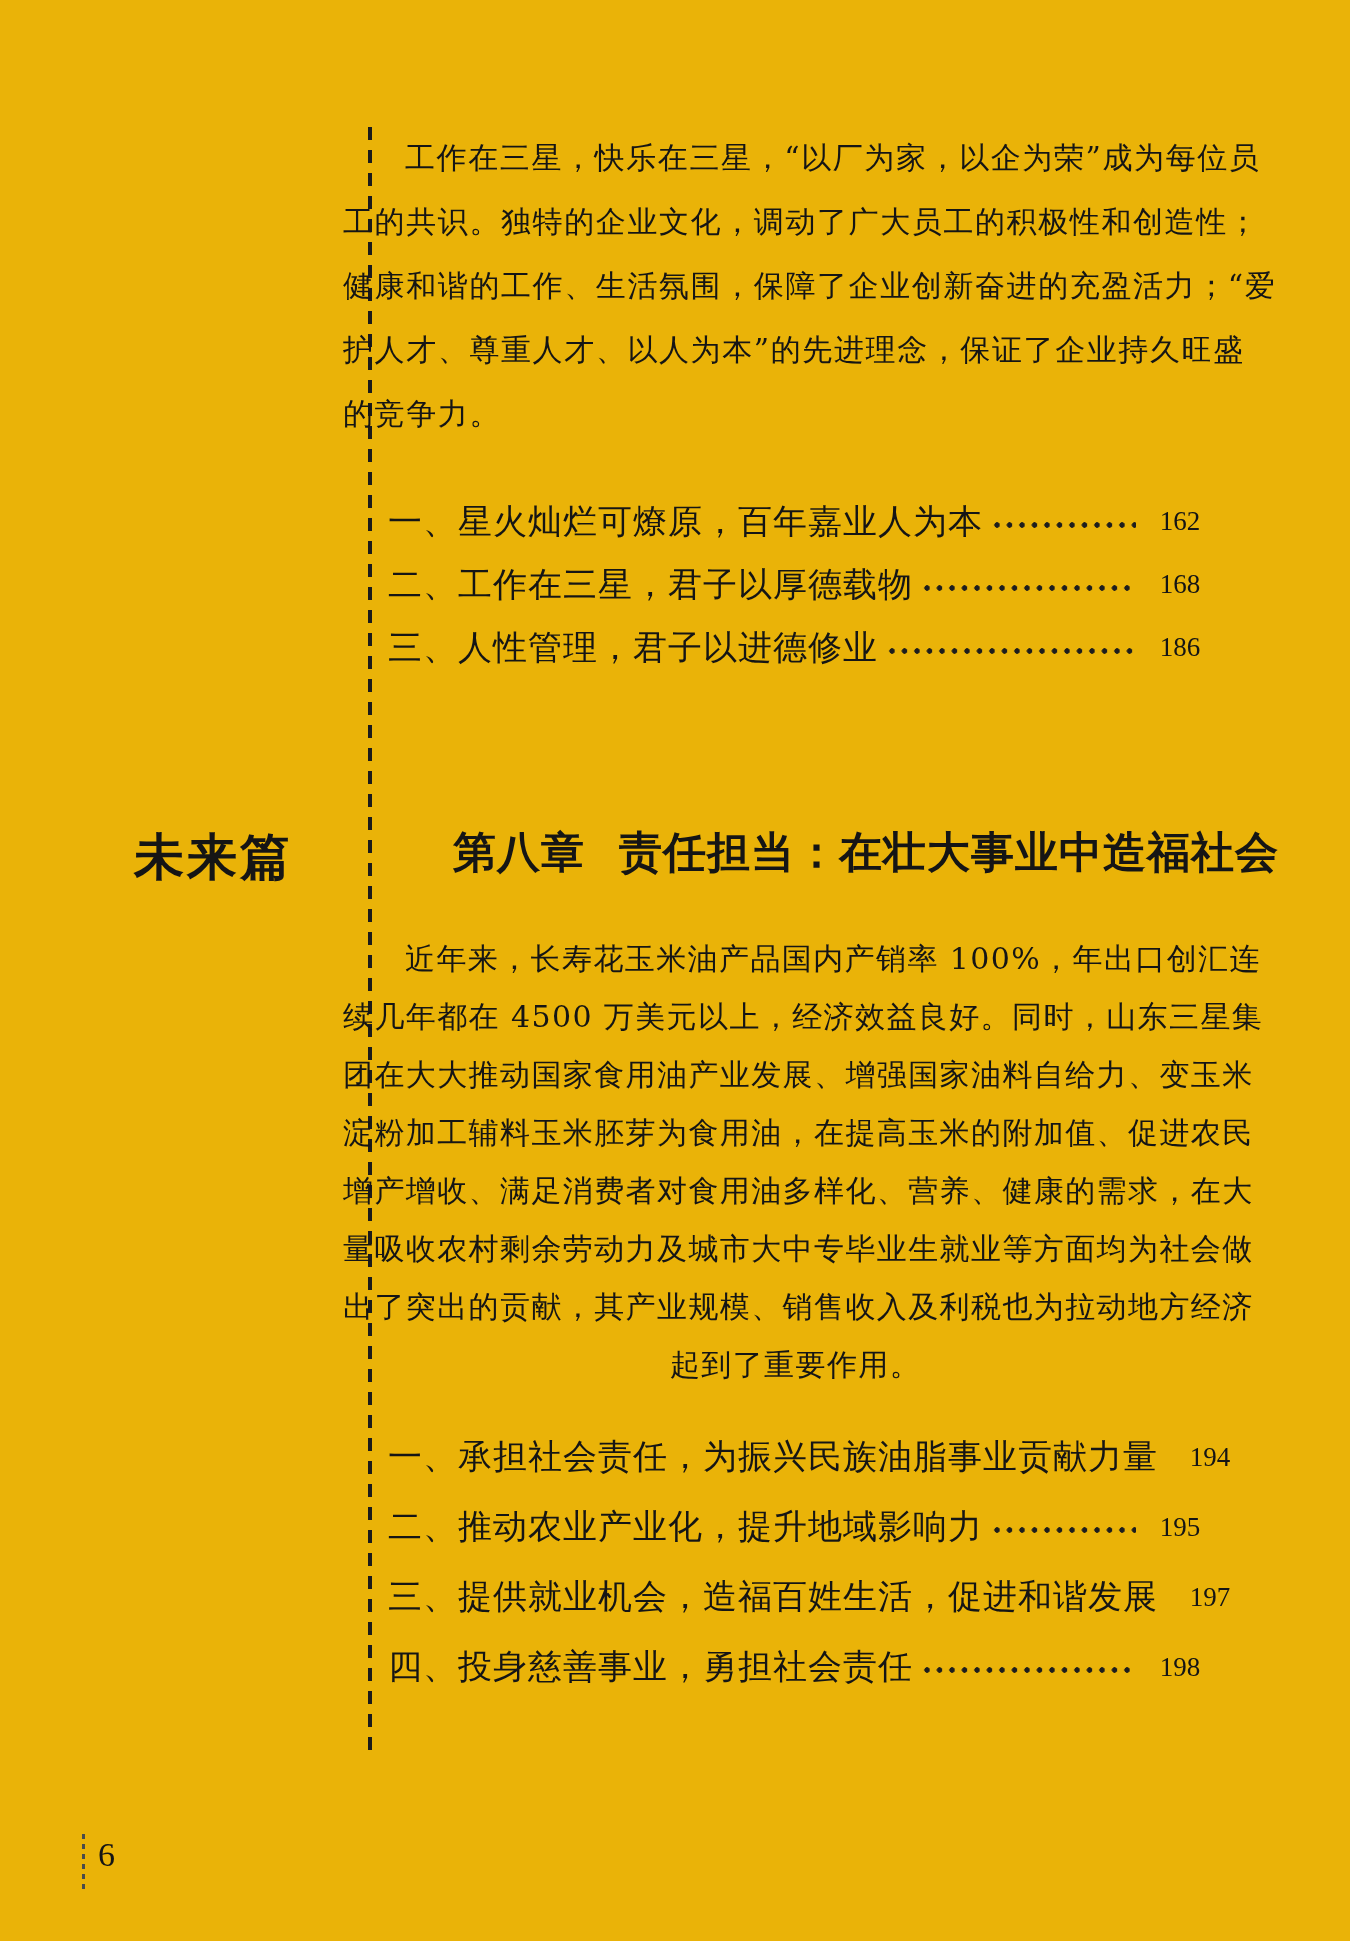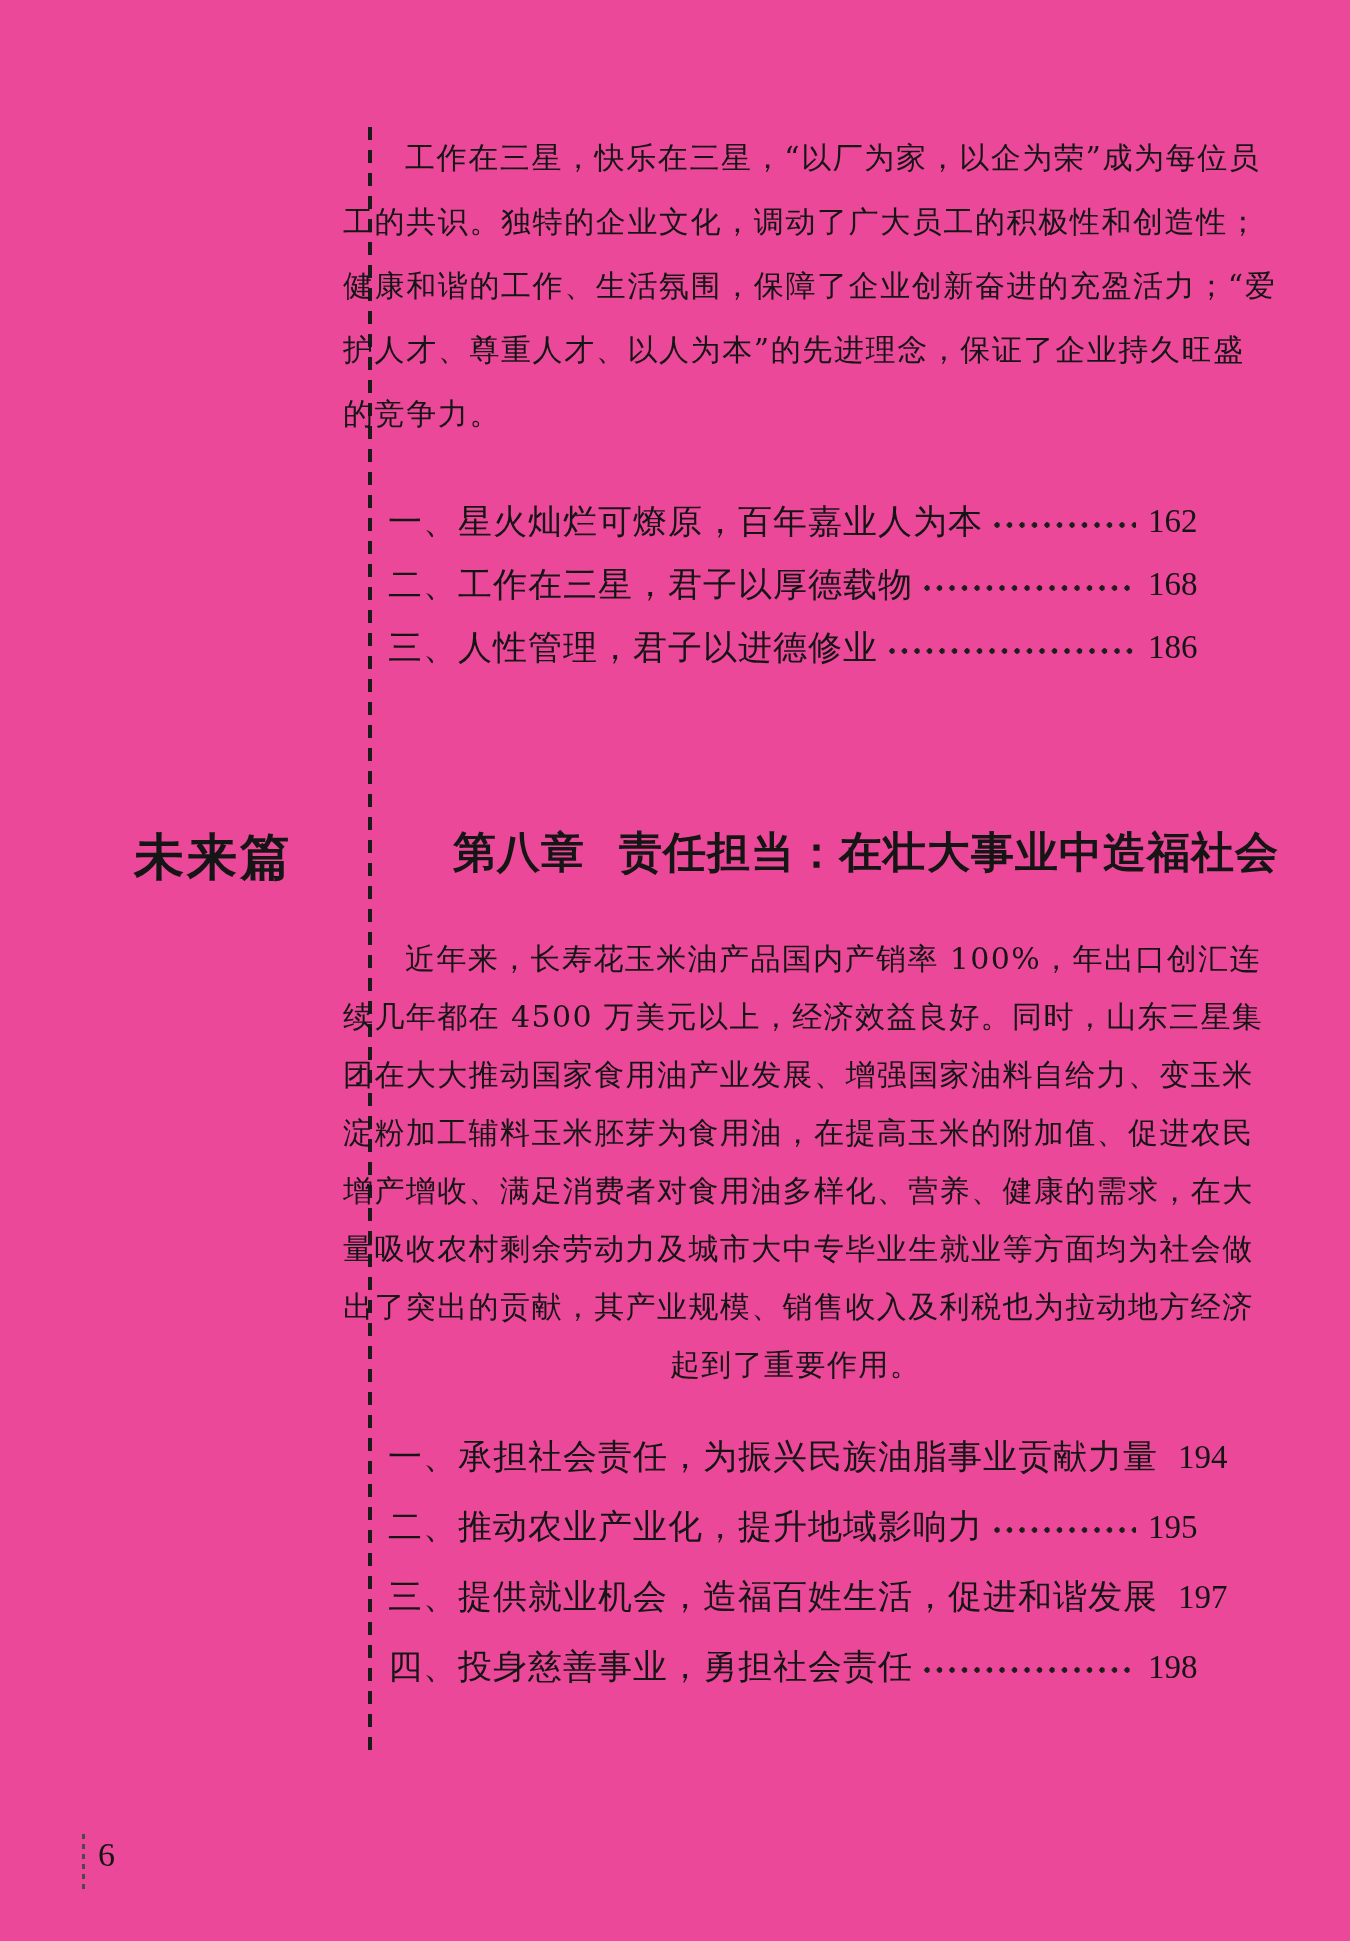--- a/index.html
+++ b/index.html
@@ -1,18 +1,18 @@
 <!DOCTYPE html>
 <html><head>
 <meta charset="utf-8">
 <style>
   html,body { margin:0; padding:0; background:#e8e8e8; }
   .page {
     position:relative; width:1350px; height:1941px;
-    background:#ec4899; color:#151515; overflow:hidden;
+    background:#eab308; color:#151515; overflow:hidden;
     font-family:"Liberation Serif", serif;
   }
   
   .divider {
     position:absolute; left:368px; top:127px; width:4px; height:1632px;
     background:repeating-linear-gradient(180deg,#1b1b1b 0 13px, transparent 13px 23px);
   }
   
   .para { position:absolute; left:343px; width:905px;
           font-family:"DejaVu Serif", serif; }
@@ -30,21 +30,21 @@
     font-size:34px;
   }
   #toc2 .toc-row { height:70px; }
   .toc-title { white-space:nowrap; letter-spacing:1px; }
   .toc-leader {
     flex:1; height:8px; margin:6px 12px 0 8px;
     background-image:radial-gradient(circle at 6px 4px, #1d1d1d 2.5px, transparent 3px);
     background-size:12.5px 8px; background-repeat:repeat-x;
     background-position:left center;
   }
-  .toc-page { min-width:64px; text-align:left; font-size:33px; }
+  .toc-page { min-width:64px; text-align:center; font-size:27px; }
   
   .side-label {
     position:absolute; left:134px; top:824px;
     font-family:"Liberation Sans", sans-serif;
     font-size:50px; font-weight:bold; letter-spacing:3px;
   }
   
   .heading {
     position:absolute; left:343px; top:824px; width:902px;
     box-sizing:border-box; padding-left:110px;

